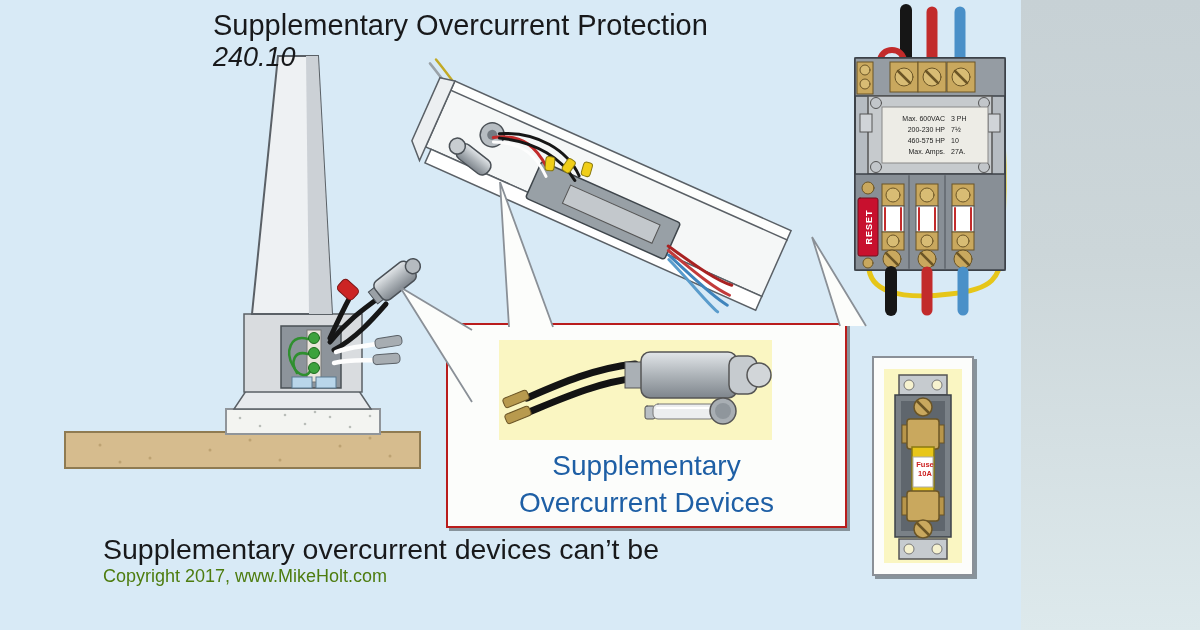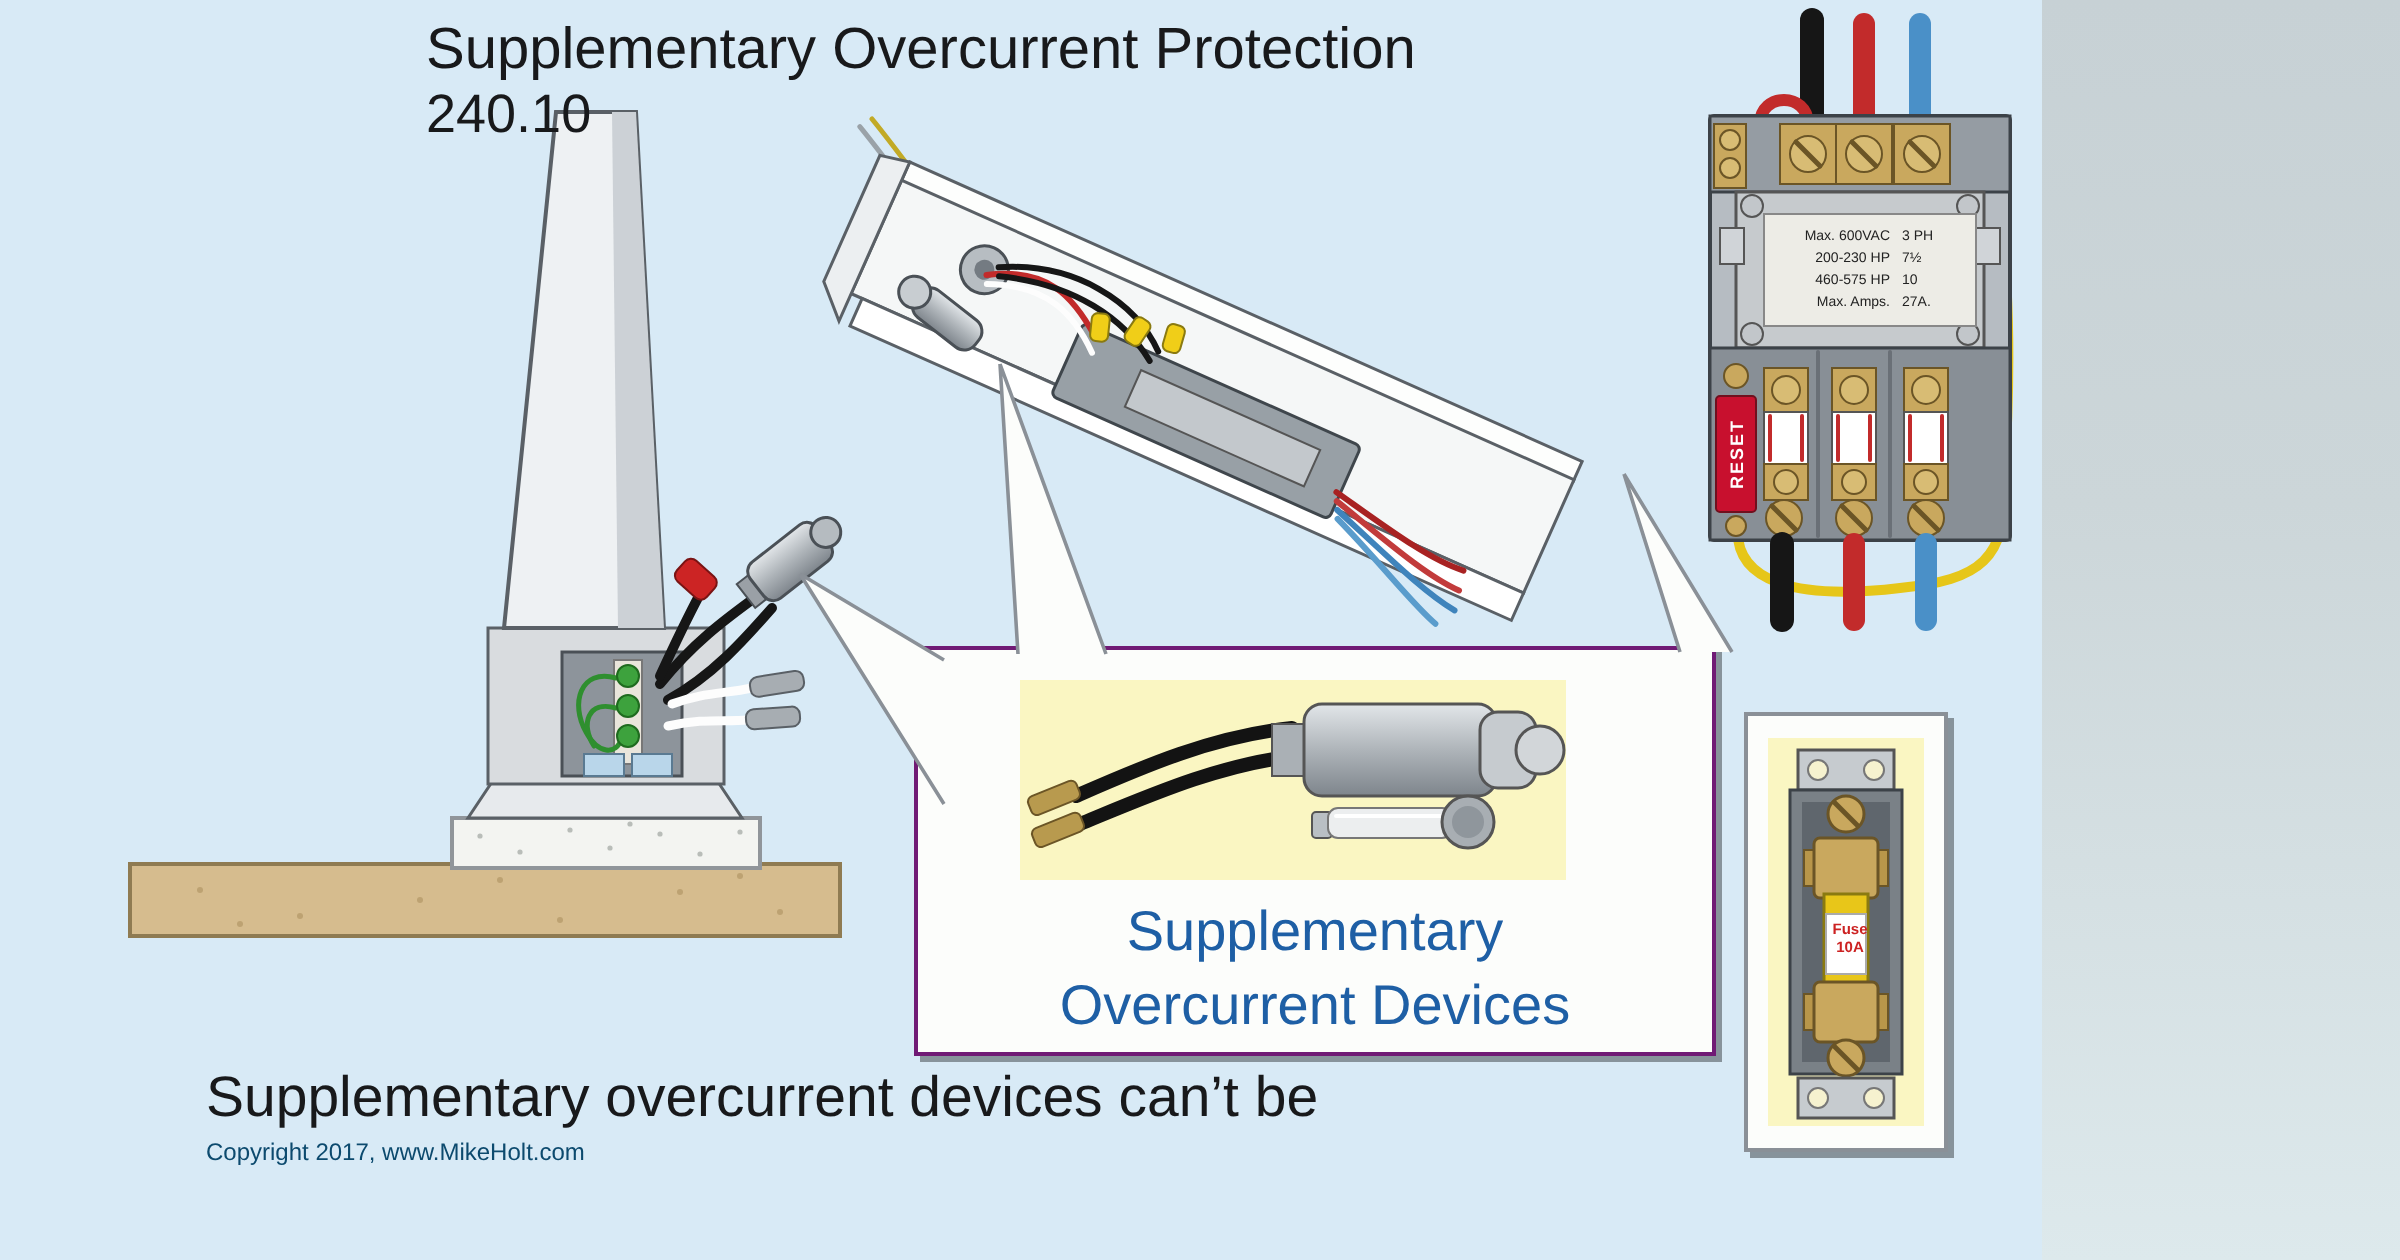--- a/index.html
+++ b/index.html
@@ -12,31 +12,31 @@
   .abs{position:absolute;}
   
   #edge-right{
     left:1021px;top:0;width:179px;height:630px;
     background:linear-gradient(180deg,#c7d1d5 0%,#ccd6d9 40%,#dde9ec 100%);
     z-index:1;
   }
   
   #title-block{left:213px;top:8px;width:800px;text-align:left;z-index:5;color:#18191b;}
   #title-line1{font-size:29px;line-height:34px;}
-  #title-line2{font-size:27px;line-height:30px;}
+  #title-line2{font-size:27px;line-height:30px;font-style:italic;}
   #footer-block{left:103px;top:534px;width:1000px;z-index:5;color:#18191b;}
   .footer-line{font-size:28.5px;line-height:31px;}
-  #copyright{font-size:12px;line-height:16px;margin-top:3px;color:#0c4a6e;}
+  #copyright{font-size:18px;line-height:16px;margin-top:3px;color:#4d7c0f;}
   
   #art{left:0;top:0;z-index:2;}
   #wedges{left:0;top:0;z-index:4;pointer-events:none;}
   
   #callout-box{
-    left:457px;top:323px;width:401px;height:205px;
-    background:#fcfdfb;border:2px solid #701a75;
+    left:446px;top:323px;width:401px;height:205px;
+    background:#fcfdfb;border:2px solid #b91c1c;
     box-shadow:3px 3px 0 rgba(70,75,80,.55);
     z-index:3;box-sizing:border-box;
   }
   #callout-yellow{left:51px;top:15px;width:273px;height:100px;background:#faf6c2;}
   #callout-caption{left:0;top:122px;width:100%;text-align:center;color:#1e5fa5;
     font-size:28px;line-height:37px;}
   
   #panel-box{
     left:872px;top:320px;width:102px;height:220px;
     background:#fcfdfb;border:2px solid #8a9097;

